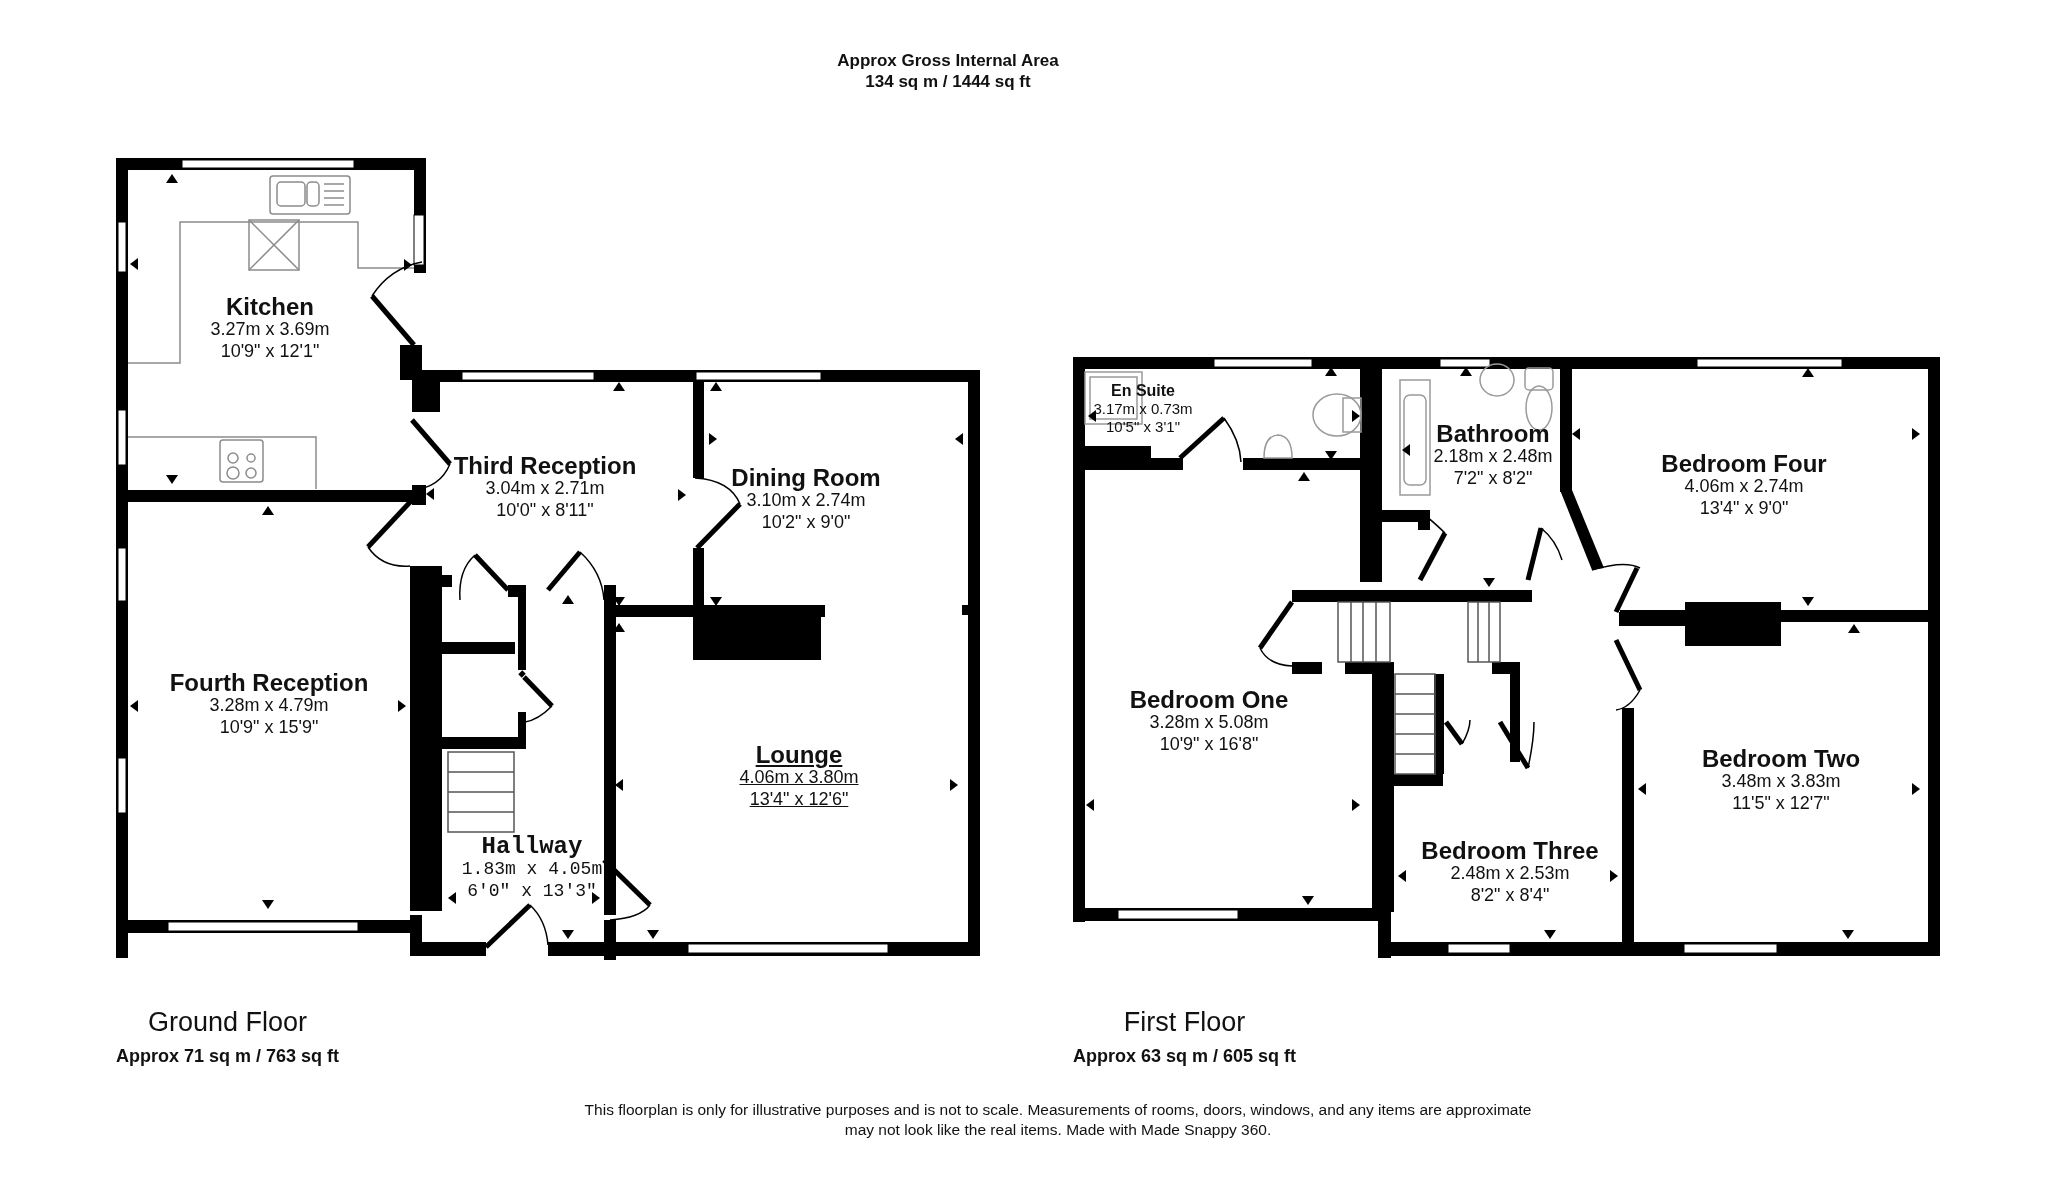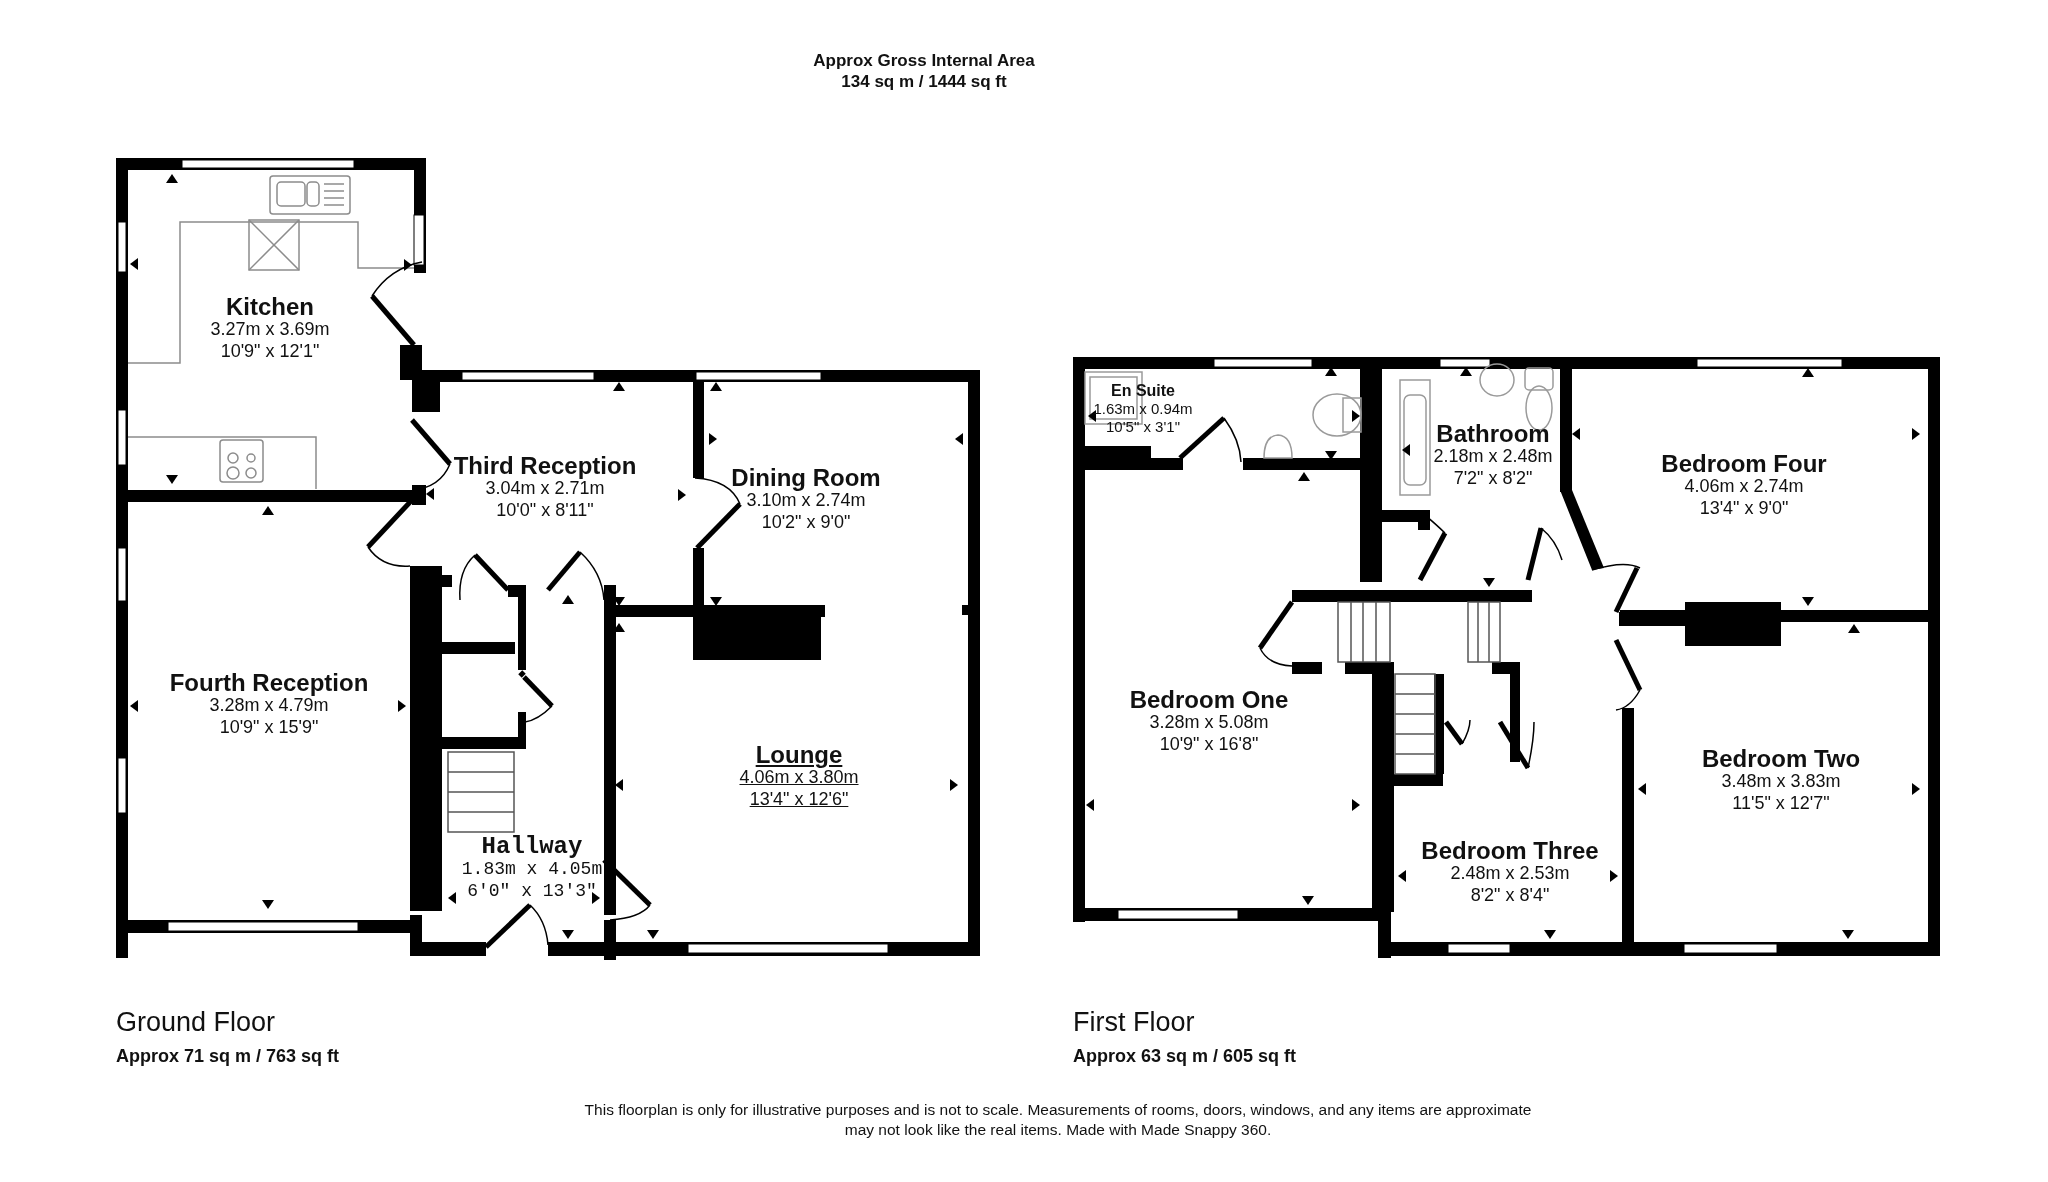--- a/index.html
+++ b/index.html
@@ -1,19 +1,19 @@
 <!DOCTYPE html>
 <html><head>
 <meta charset="utf-8">
 <style>
   html, body { margin: 0; padding: 0; background: #ffffff; }
   body { width: 2048px; height: 1182px; position: relative; overflow: hidden; font-family: "Liberation Sans", sans-serif; color: #111; }
-  .header { position: absolute; left: 0; width: 1848px; top: 50px; text-align: center; font-weight: bold; font-size: 17px; line-height: 21px; }
+  .header { position: absolute; left: 0; width: 1848px; top: 50px; text-align: center; font-weight: bold; font-size: 17px; line-height: 21px; padding-left: 24px; }
   svg.plan { position: absolute; left: 0; top: 0; }
-  .floor-label { position: absolute; }
+  .floor-label { position: absolute; text-align: center; }
   .floor-label .name { font-size: 27px; line-height: 32px; }
   .floor-label .area { font-size: 18px; font-weight: bold; margin-top: 8px; }
   .disclaimer { position: absolute; left: 0; width: 2048px; top: 1100px; text-align: center; font-size: 15.5px; line-height: 20px; padding-left: 34px; }
   .room { position: absolute; text-align: center; font-size: 18px; line-height: 22px; transform: translateX(-50%); white-space: nowrap; }
   .room .rname { font-weight: bold; font-size: 24px; }
   .room.small { font-size: 15px; line-height: 18px; }
   .room.small .rname { font-size: 16px; }
 </style>
 </head>
 <body>
@@ -325,21 +325,21 @@
   <div>13'4" x 12'6"</div>
 </div>
 <div class="room" style="left:532px; top:836px;font-family:Liberation Mono, monospace;">
   <div class="rname">Hallway</div>
   <div>1.83m x 4.05m</div>
   <div>6'0" x 13'3"</div>
 </div>
 
 <div class="room small" style="left:1143px; top:382px;">
   <div class="rname">En Suite</div>
-  <div>1.63m x 0.94m</div>
+  <div>3.17m x 0.73m</div>
   <div>10'5" x 3'1"</div>
 </div>
 <div class="room" style="left:1493px; top:423px;">
   <div class="rname">Bathroom</div>
   <div>2.18m x 2.48m</div>
   <div>7'2" x 8'2"</div>
 </div>
 <div class="room" style="left:1744px; top:453px;">
   <div class="rname">Bedroom Four</div>
   <div>4.06m x 2.74m</div>

